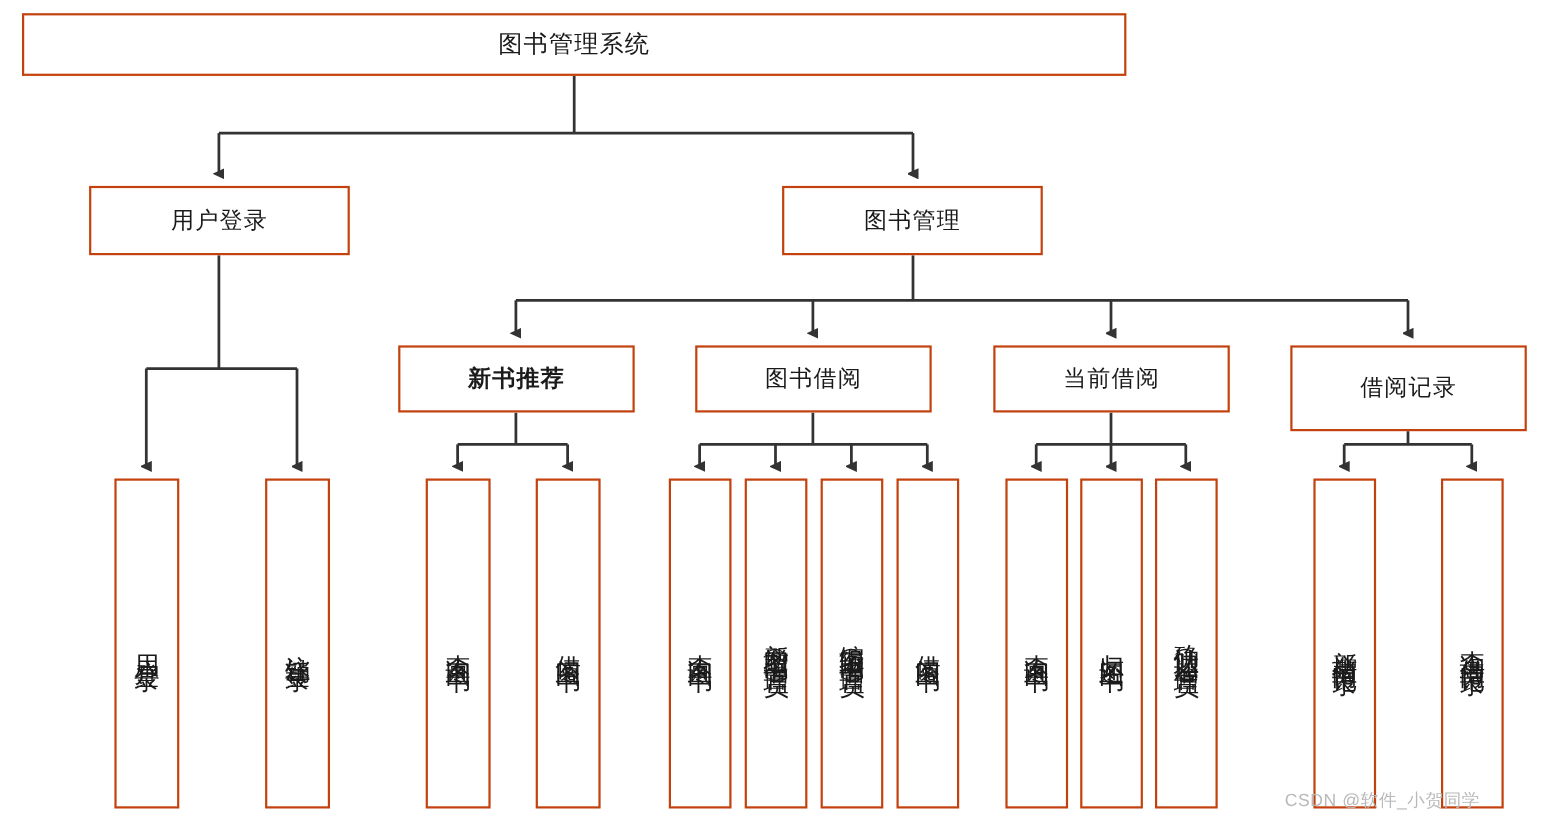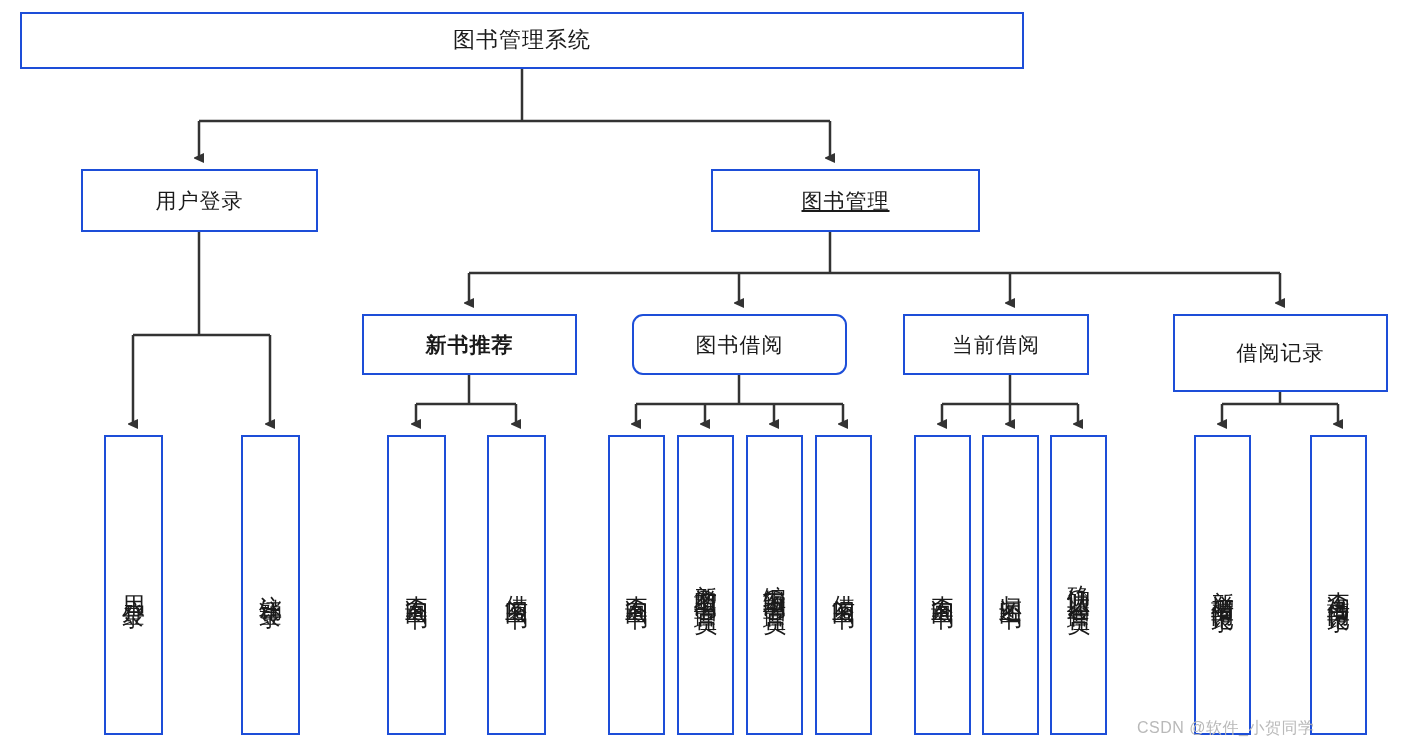--- a/index.html
+++ b/index.html
@@ -22,21 +22,21 @@
     left: 0;
     top: 0;
     width: 1405px;
     height: 747px;
     pointer-events: none;
   }
   .node {
     position: absolute;
     box-sizing: border-box;
     background: #ffffff;
-    border: 2px solid #1d4ed8;
+    border: 2px solid #c2410c;
     display: flex;
     align-items: center;
     justify-content: center;
     color: #1a1a1a;
   }
   .node .label {
     display: block;
     text-align: center;
     line-height: 1.12;
   }
@@ -137,31 +137,31 @@
     </g>
   </svg>
 
   <div class="node horiz root" style="left:20px; top:12px; width:1004px; height:57px;">
     <span class="label">图书管理系统</span>
   </div>
 
   <div class="node horiz" style="left:81px; top:169px; width:237px; height:63px;">
     <span class="label">用户登录</span>
   </div>
-  <div class="node horiz" style="left:711px; top:169px; width:269px; height:63px;text-decoration:underline;">
+  <div class="node horiz" style="left:711px; top:169px; width:237px; height:63px;">
     <span class="label">图书管理</span>
   </div>
 
   <div class="node horiz" style="left:362px; top:314px; width:215px; height:61px;font-weight:bold;">
     <span class="label">新书推荐</span>
   </div>
-  <div class="node horiz" style="left:632px; top:314px; width:215px; height:61px;border-radius:11px;">
+  <div class="node horiz" style="left:632px; top:314px; width:215px; height:61px;">
     <span class="label">图书借阅</span>
   </div>
-  <div class="node horiz" style="left:903px; top:314px; width:186px; height:61px;">
+  <div class="node horiz" style="left:903px; top:314px; width:215px; height:61px;">
     <span class="label">当前借阅</span>
   </div>
   <div class="node horiz" style="left:1173px; top:314px; width:215px; height:78px;">
     <span class="label">借阅记录</span>
   </div>
 
   <div class="node vert" style="left:104px; top:435px; width:59px; height:300px;">
     <span class="label">用户登录</span>
   </div>
   <div class="node vert" style="left:241px; top:435px; width:59px; height:300px;">
@@ -198,15 +198,15 @@
     <span class="label">确认归还（管理员）</span>
   </div>
 
   <div class="node vert" style="left:1194px; top:435px; width:57px; height:300px;">
     <span class="label">新增借阅记录</span>
   </div>
   <div class="node vert" style="left:1310px; top:435px; width:57px; height:300px;">
     <span class="label">查询借阅记录</span>
   </div>
 
-  <div class="watermark" style="left:1137px; top:718px;text-align:right;">CSDN @软件_小贺同学</div>
+  <div class="watermark" style="left:1168px; top:718px;text-align:right;">CSDN @软件_小贺同学</div>
 
 </div>
 
 </body></html>

